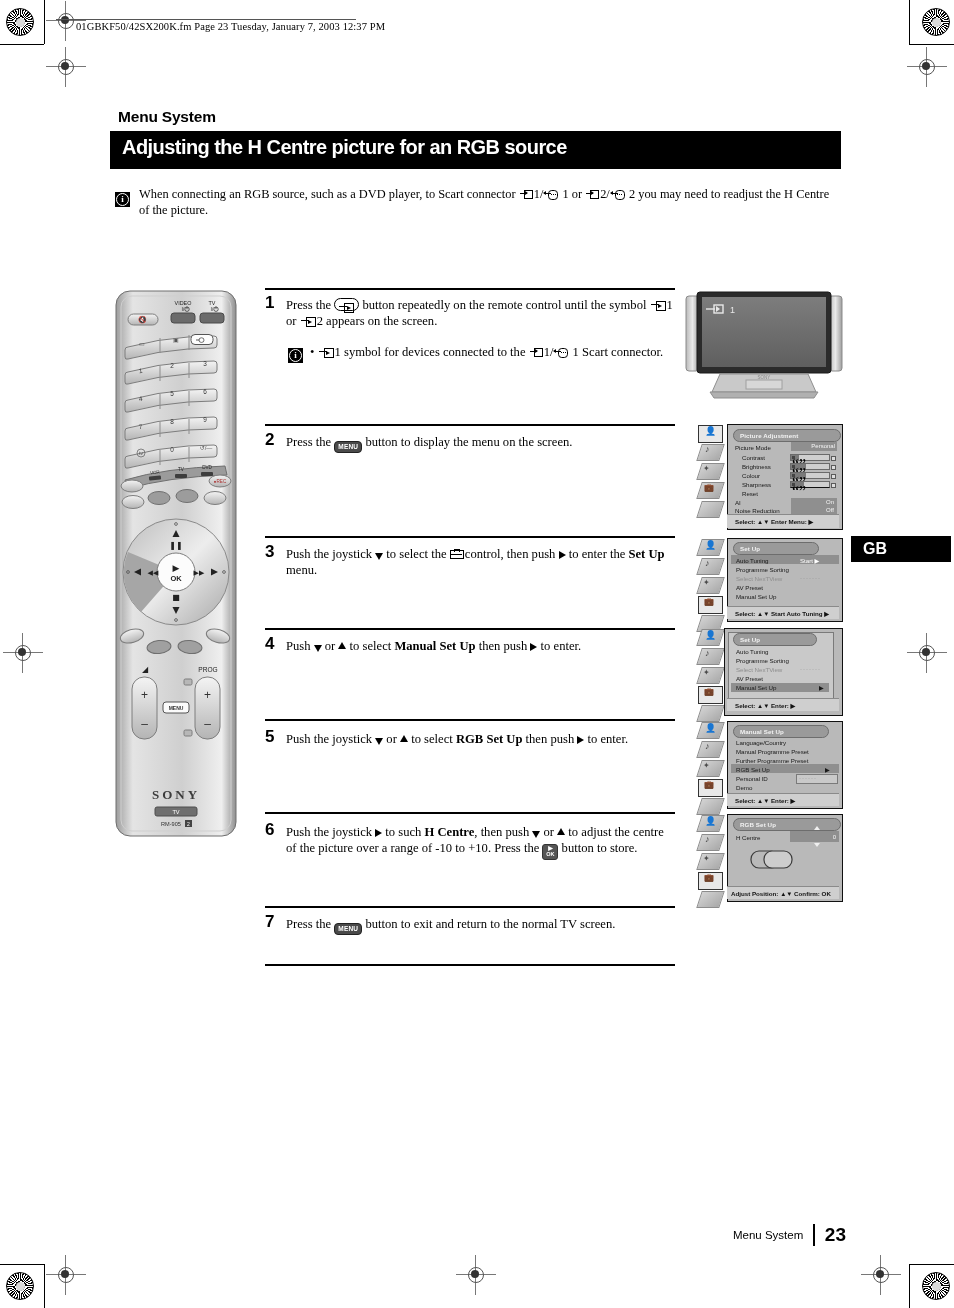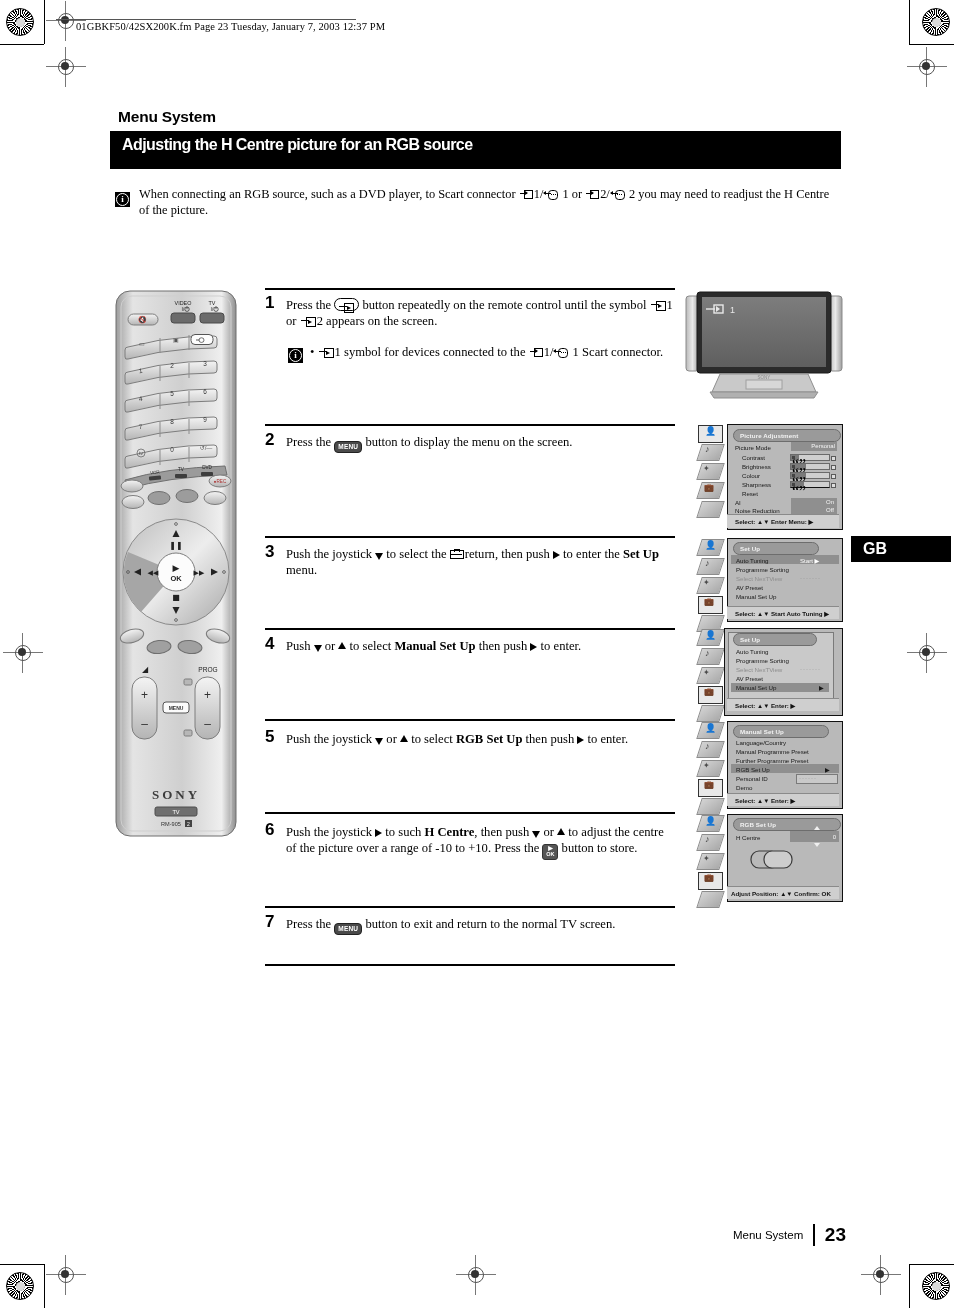--- a/index.html
+++ b/index.html
@@ -27,21 +27,21 @@
   
   .fileline{position:absolute;left:76px;top:21px;font-size:10.5px;
     font-family:"Liberation Serif",serif;letter-spacing:.1px;white-space:nowrap;}
   .filerule{position:absolute;left:56px;top:19px;width:300px;height:1px;background:#555;}
 
   
   .kicker{position:absolute;left:118px;top:108px;font-family:"Liberation Sans",sans-serif;
     font-weight:bold;font-size:15.5px;letter-spacing:-.2px;}
   .titlebar{position:absolute;left:110px;top:131px;width:731px;height:38px;background:#000;}
   .titlebar span{position:absolute;left:12px;top:5px;color:#fff;
-    font-family:"Liberation Sans",sans-serif;font-weight:bold;font-size:16px;letter-spacing:-.55px;}
+    font-family:"Liberation Sans",sans-serif;font-weight:bold;font-size:20px;letter-spacing:-.55px;}
 
   
   .noteicon{position:absolute;width:15px;height:15px;background:#000;color:#fff;
     font-family:"Liberation Serif",serif;font-size:12px;font-weight:bold;
     display:flex;align-items:center;justify-content:center;line-height:1;}
   .noteicon i{font-style:normal;display:block;width:11px;height:11px;border:1.3px solid #fff;
     border-radius:50%;font-size:9px;display:flex;align-items:center;justify-content:center;}
   .note1{left:115px;top:192px;}
   .notetxt{position:absolute;left:139px;top:187px;width:700px;font-size:12.4px;line-height:15.5px;}
   .scartout{width:13px;height:10px;position:relative;display:inline-block;vertical-align:-1px;margin:0 1px;}
@@ -411,21 +411,21 @@
     <div style="text-indent:-9px;padding-left:9px;">•&nbsp;<span class="sigin"><i></i><b></b></span><span>1 symbol for devices connected to the </span><span class="scartout"><i></i><b></b></span><span>1/</span><span class="scartin"><i></i><b></b></span><span> 1 Scart connector.</span></div>
   </div>
 
   <div class="stepnum" style="left:265px;top:430px;">2</div>
   <div class="steptxt" style="left:286px;top:434px;width:390px;">
     <span>Press the </span><span class="menukey">MENU</span><span> button to display the menu on the screen.</span>
   </div>
 
   <div class="stepnum" style="left:265px;top:542px;">3</div>
   <div class="steptxt" style="left:286px;top:546px;width:390px;">
-    <span>Push the joystick </span><span class="jd"></span><span> to select the </span><span class="setupsym"><i></i><b></b><s></s></span><span> return, then push </span><span class="jr"></span><span> to enter the </span><b>Set Up</b><span> menu.</span>
+    <span>Push the joystick </span><span class="jd"></span><span> to select the </span><span class="setupsym"><i></i><b></b><s></s></span><span> control, then push </span><span class="jr"></span><span> to enter the </span><b>Set Up</b><span> menu.</span>
   </div>
 
   <div class="stepnum" style="left:265px;top:634px;">4</div>
   <div class="steptxt" style="left:286px;top:638px;width:392px;">
     <span>Push </span><span class="jd"></span><span> or </span><span class="ju"></span><span> to select </span><b>Manual Set Up</b><span> then push </span><span class="jr"></span><span> to enter.</span>
   </div>
 
   <div class="stepnum" style="left:265px;top:727px;">5</div>
   <div class="steptxt" style="left:286px;top:731px;width:392px;">
     <span>Push the joystick </span><span class="jd"></span><span> or </span><span class="ju"></span><span> to select </span><b>RGB Set Up</b><span> then push </span><span class="jr"></span><span> to enter.</span>

